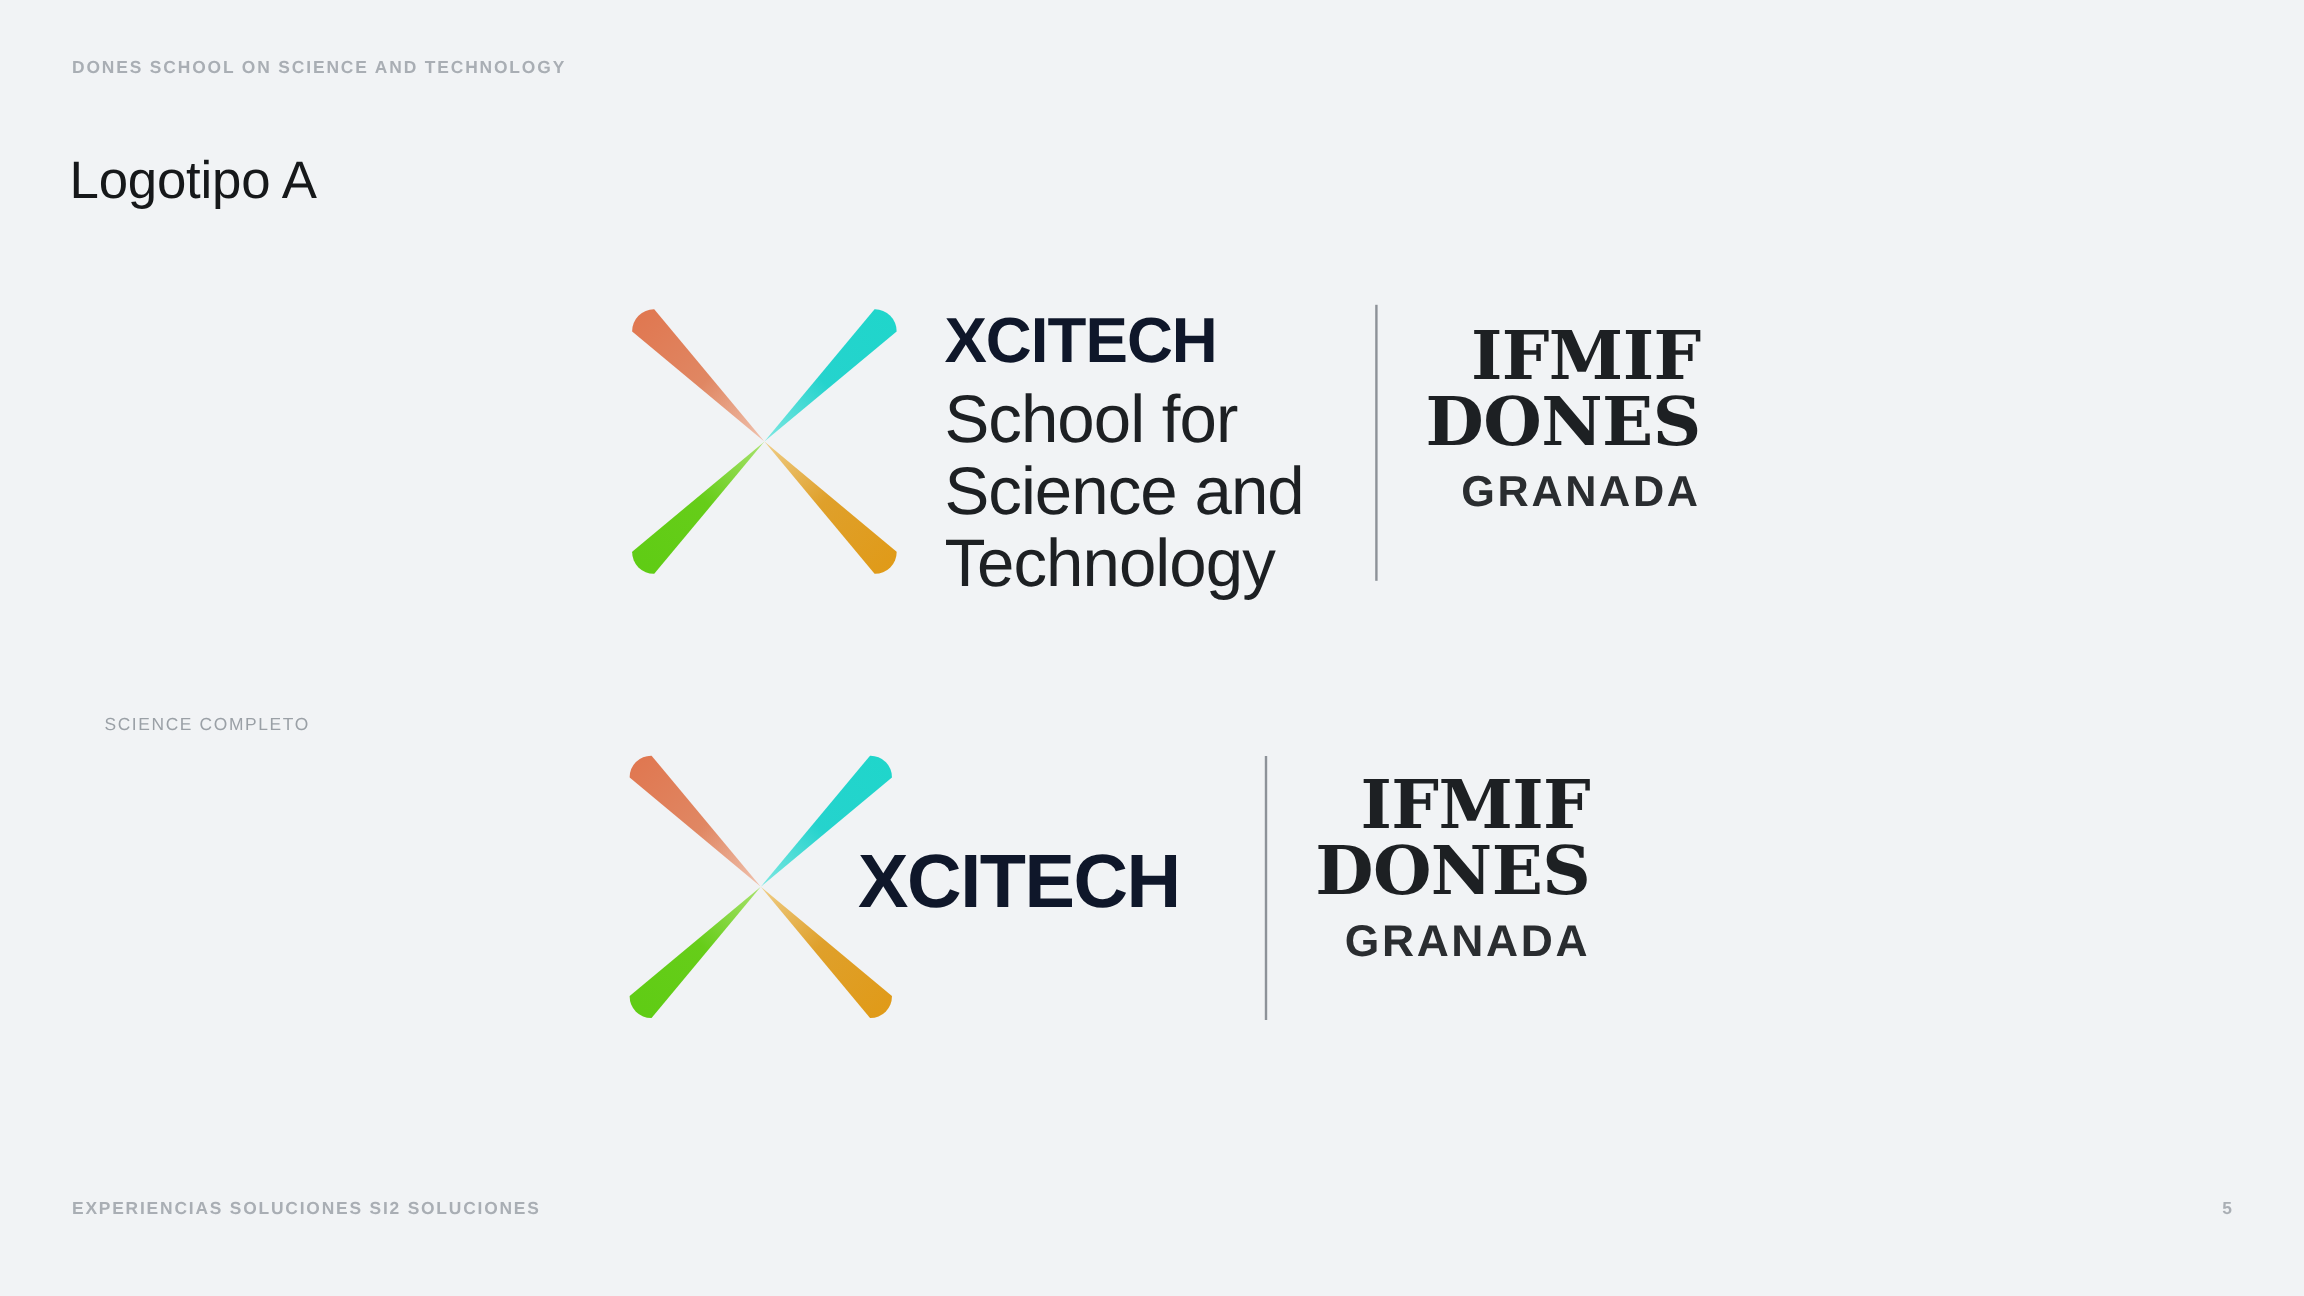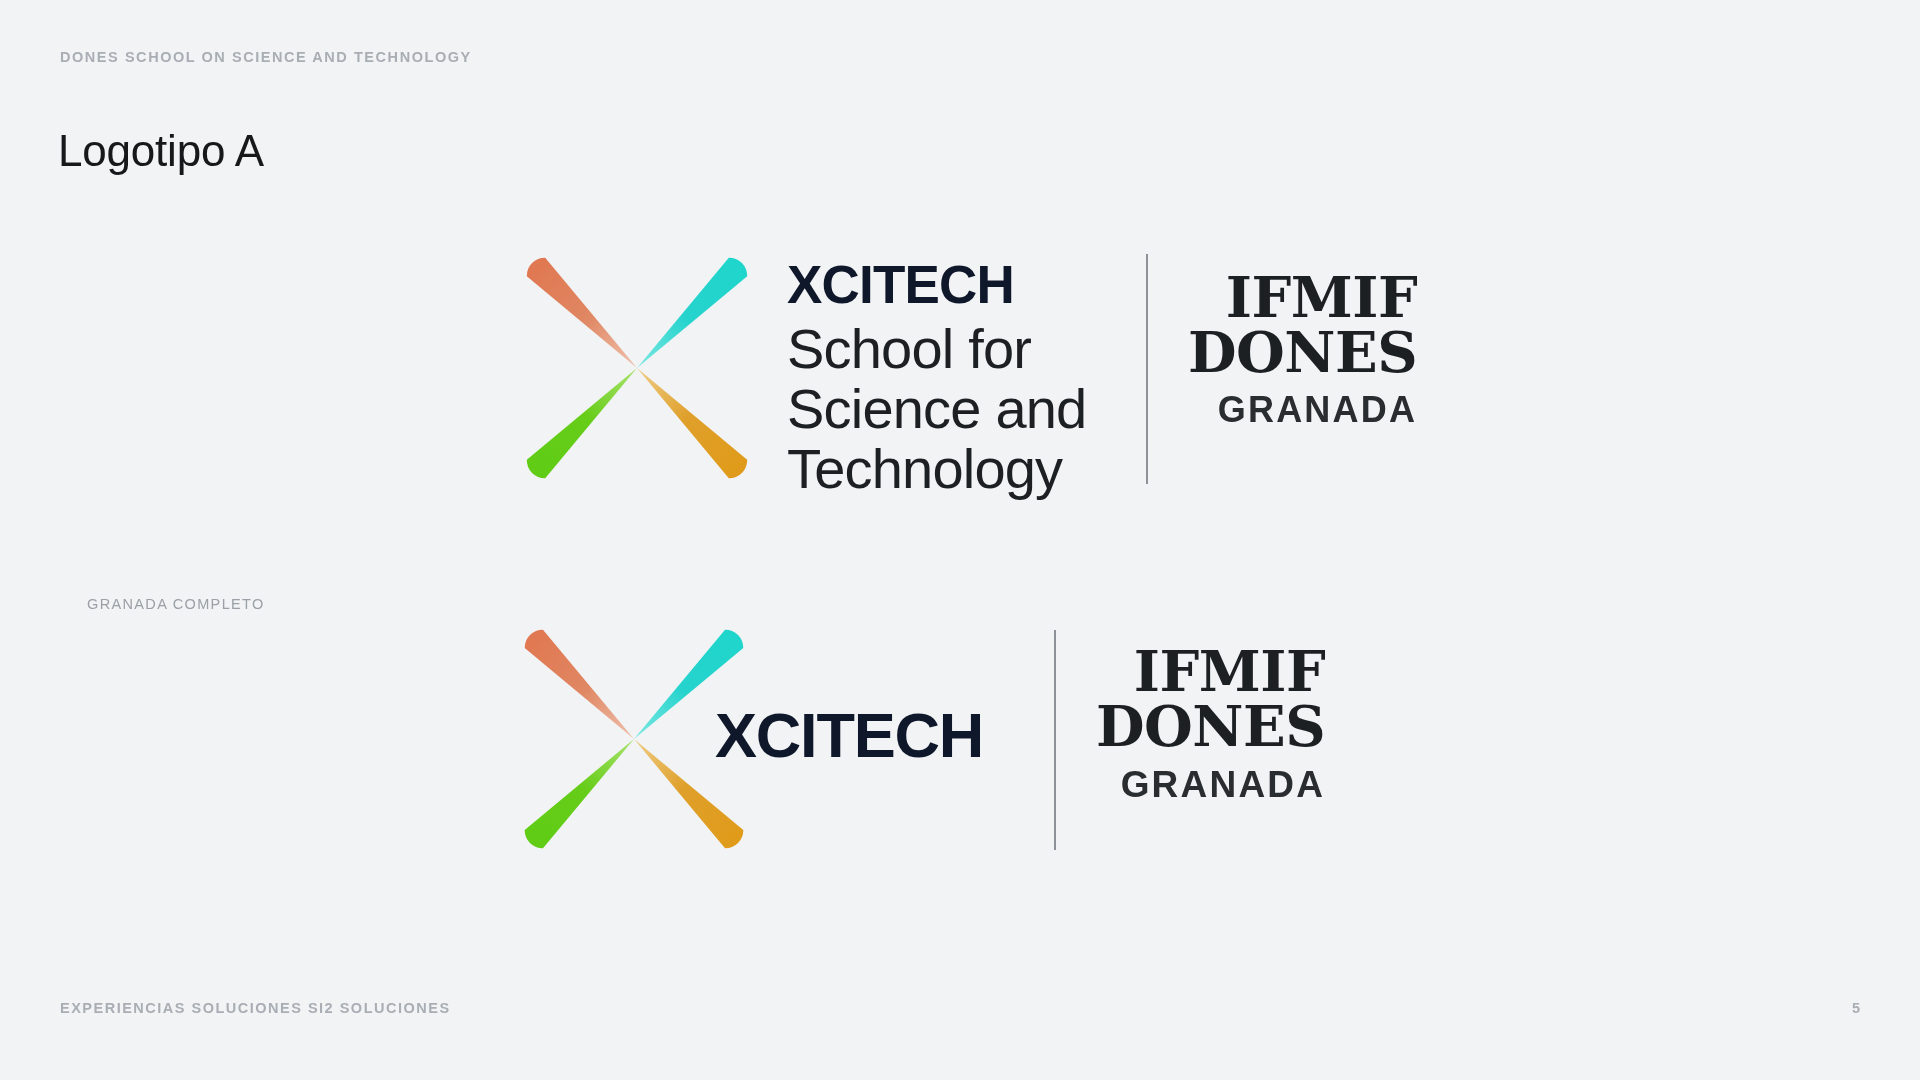--- a/index.html
+++ b/index.html
@@ -142,21 +142,21 @@
 </head>
 <body>
 
 <div class="slide">
 
   <div class="eyebrow">DONES SCHOOL ON SCIENCE AND TECHNOLOGY</div>
 
   <h1 class="page-title">Logotipo A</h1>
 
   <div class="logo-row" id="row-complete">
-    <div class="row-label">GRANADA COMPLETO</div>
+    <div class="row-label">SCIENCE COMPLETO</div>
   </div>
 
   <div class="xmark" id="xmark-complete">
     <svg viewBox="0 0 240 240" xmlns="http://www.w3.org/2000/svg">
       <defs>
         <linearGradient id="gTL" x1="0" y1="0" x2="1" y2="1">
           <stop offset="0%" stop-color="#e0764f"></stop>
           <stop offset="55%" stop-color="#e08763"></stop>
           <stop offset="100%" stop-color="#f0c2ae"></stop>
         </linearGradient>

